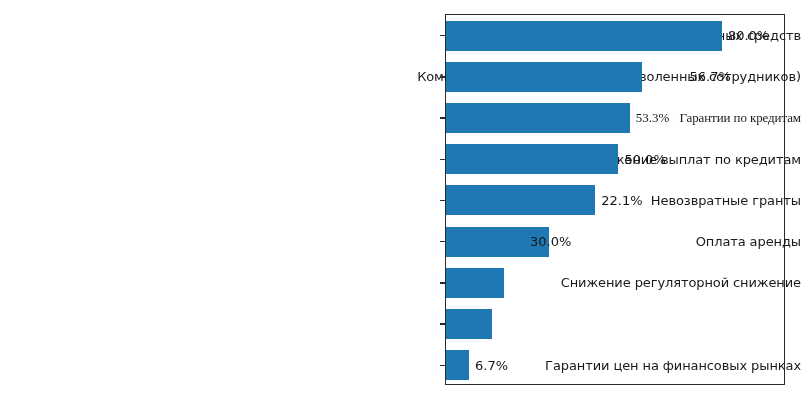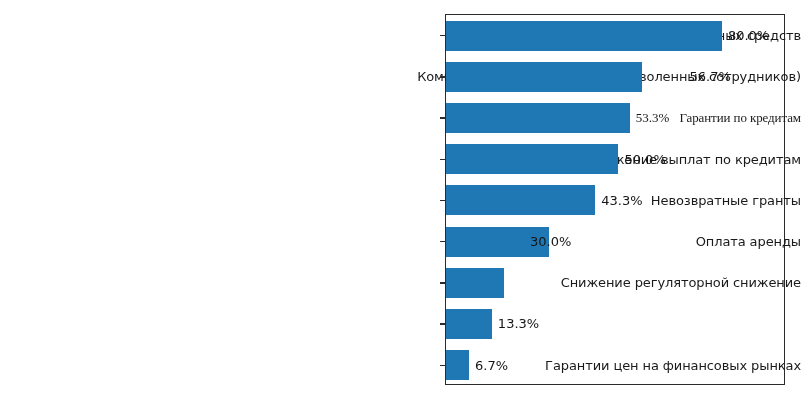--- a/index.html
+++ b/index.html
@@ -111,37 +111,36 @@
       <div class="cat-row" style="top: 138.6px;">
         <div class="cat-label">Отсрочка или снижение выплат по кредитам</div>
         <div class="tick-mark"></div>
         <div class="bar" style="width: 172.449px; background: rgb(31, 120, 180);"></div>
         <div class="bar-value" style="left: 624.449px;">50.0%</div>
       </div>
       <div class="cat-row" style="top: 179.8px;">
         <div class="cat-label">Невозвратные гранты</div>
         <div class="tick-mark"></div>
         <div class="bar" style="width: 149.341px; background: rgb(31, 120, 180);"></div>
-        <div class="bar-value" style="left: 601.341px;">43.3%</div>
+        <div class="bar-value" style="left: 601.341px;">22.1%</div>
       </div>
       <div class="cat-row" style="top: 221px;">
         <div class="cat-label">Оплата аренды</div>
         <div class="tick-mark"></div>
         <div class="bar" style="width: 103.469px; background: rgb(31, 120, 180);"></div>
         <div class="bar-value" style="left: 530px;">30.0%</div>
       </div>
       <div class="cat-row" style="top: 262.2px;">
         <div class="cat-label">Снижение регуляторной снижение</div>
         <div class="tick-mark"></div>
         <div class="bar" style="width: 57.598px; background: rgb(31, 120, 180);"></div>
       </div>
       <div class="cat-row" style="top: 303.4px;">
         <div class="tick-mark"></div>
         <div class="bar" style="width: 45.8714px; background: rgb(31, 120, 180);"></div>
-        <div class="bar-value" style="left: 497.871px;">13.3%</div>
       </div>
       <div class="cat-row" style="top: 344.6px;">
         <div class="cat-label">Гарантии цен на финансовых рынках</div>
         <div class="tick-mark"></div>
         <div class="bar" style="width: 23.1082px; background: rgb(31, 120, 180);"></div>
         <div class="bar-value" style="left: 475.108px;">6.7%</div>
       </div>
     </div>
 
 </div>

